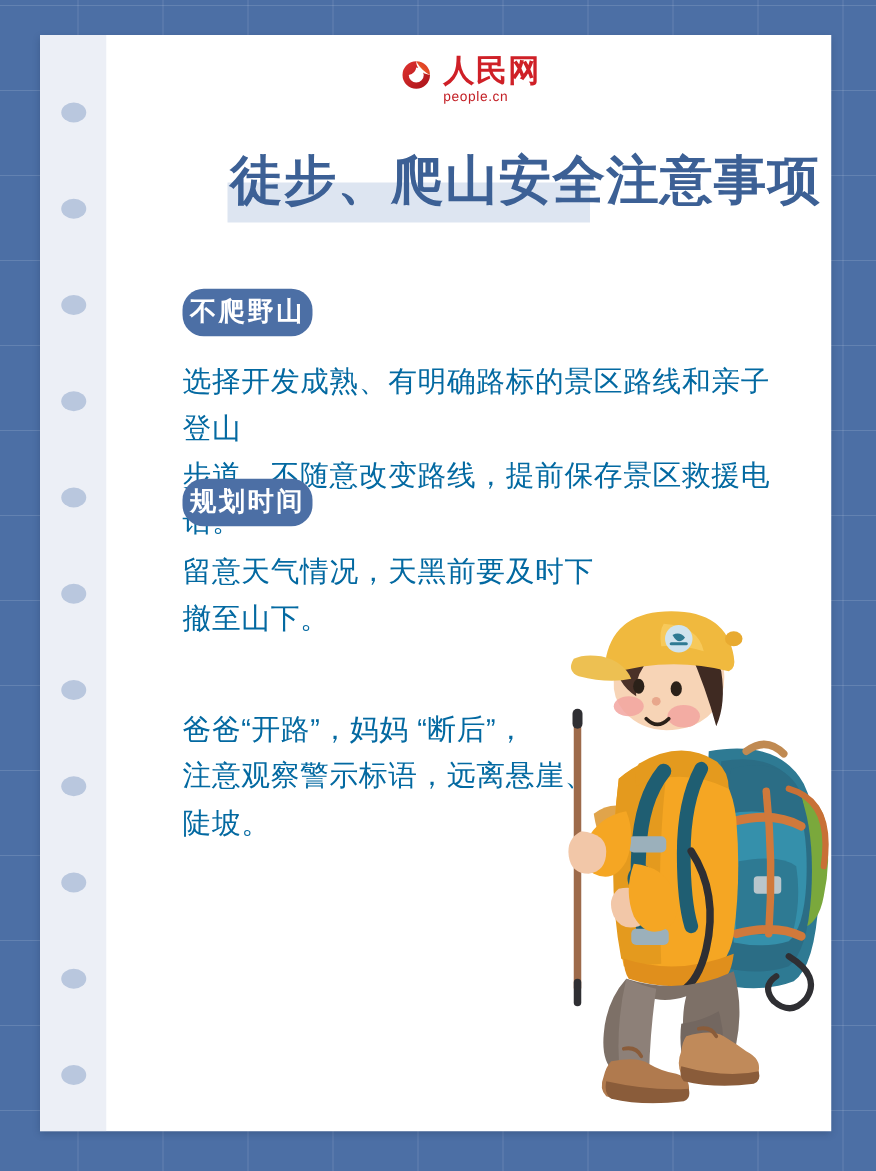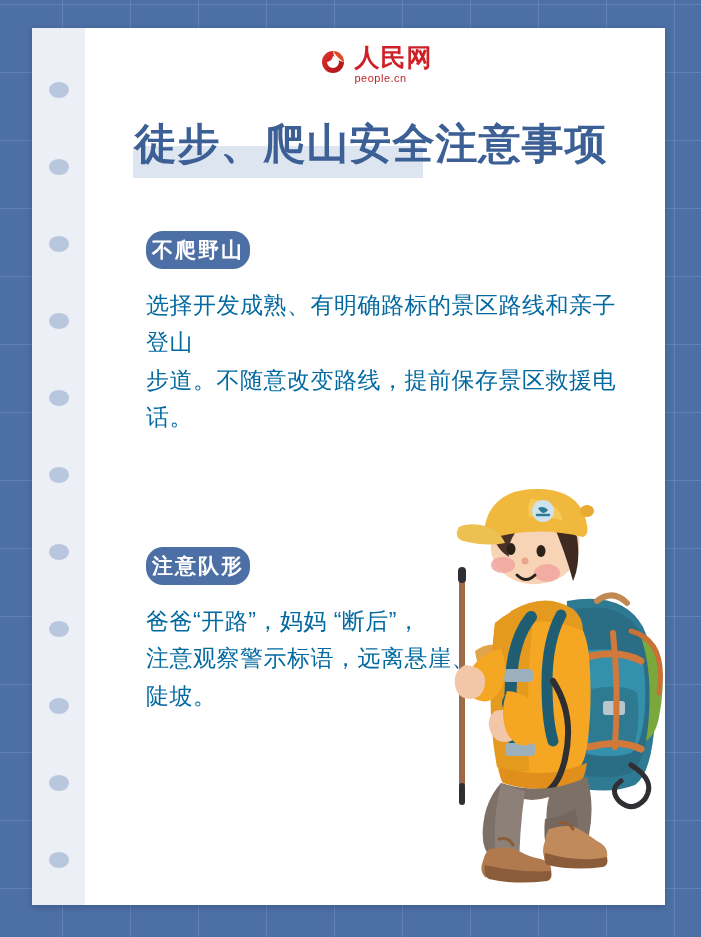--- a/index.html
+++ b/index.html
@@ -54,21 +54,21 @@
   }
 
   
   #logo-row{
     position:absolute;
     left:0; right:0; top:12px;
     height:48px;
     display:flex; align-items:center; justify-content:center;
     gap:22px;
   }
-  .logo{ display:flex; align-items:center; gap:7px; }
+  .logo{ display:flex; align-items:flex-start; gap:7px; }
   .swirl{ display:block; }
   .logo-cn{
     font-family:"Liberation Serif","DejaVu Serif",serif;
     font-weight:bold;
     font-size:25px;
     letter-spacing:1px;
     line-height:1;
   }
   #logo-people .logo-cn{ color:#cf2027; }
   #logo-people .logo-sub{
@@ -79,21 +79,21 @@
   #logo-youxuan .logo-cn{
     background:linear-gradient(95deg,#cf2027 0%,#e0622a 42%,#c99a2e 75%,#b8862a 100%);
     -webkit-background-clip:text; background-clip:text;
     color:transparent; font-style:italic;
   }
 
   
   #title-wrap{
     position:absolute;
     left:0; right:8px; top:92px;
-    text-align:center;
+    text-align:right;
   }
   #title{
     display:inline-block;
     position:relative;
     font-family:"Liberation Sans","DejaVu Sans",sans-serif;
     font-weight:bold;
     font-size:42px;
     letter-spacing:1px;
     color:#3c6095;
     line-height:1.15;
@@ -203,23 +203,27 @@
         <span id="title-text">徒步、爬山安全注意事项</span>
       </h1>
     </div>
 
     <div class="section" id="sec-0">
       <div class="badge">不爬野山</div>
       <div class="body-text">选择开发成熟、有明确路标的景区路线和亲子登山
 步道。不随意改变路线，提前保存景区救援电话。</div>
     </div>
 
+    <div class="section" id="sec-1">
+      <div class="badge">规划时间</div>
+      <div class="body-text">留意天气情况，天黑前要及时下
+撤至山下。</div>
+    </div>
 
     <div class="section" id="sec-2">
-      <div class="badge">注意队形</div>
       <div class="body-text">爸爸“开路”，妈妈 “断后”，
 注意观察警示标语，远离悬崖、
 陡坡。</div>
     </div>
 
     <div id="hiker">
       <svg viewBox="0 0 270 400" xmlns="http://www.w3.org/2000/svg">
 
         <g>
           <rect x="24" y="92" width="6" height="218" rx="3" fill="#9d6a4a"></rect>

